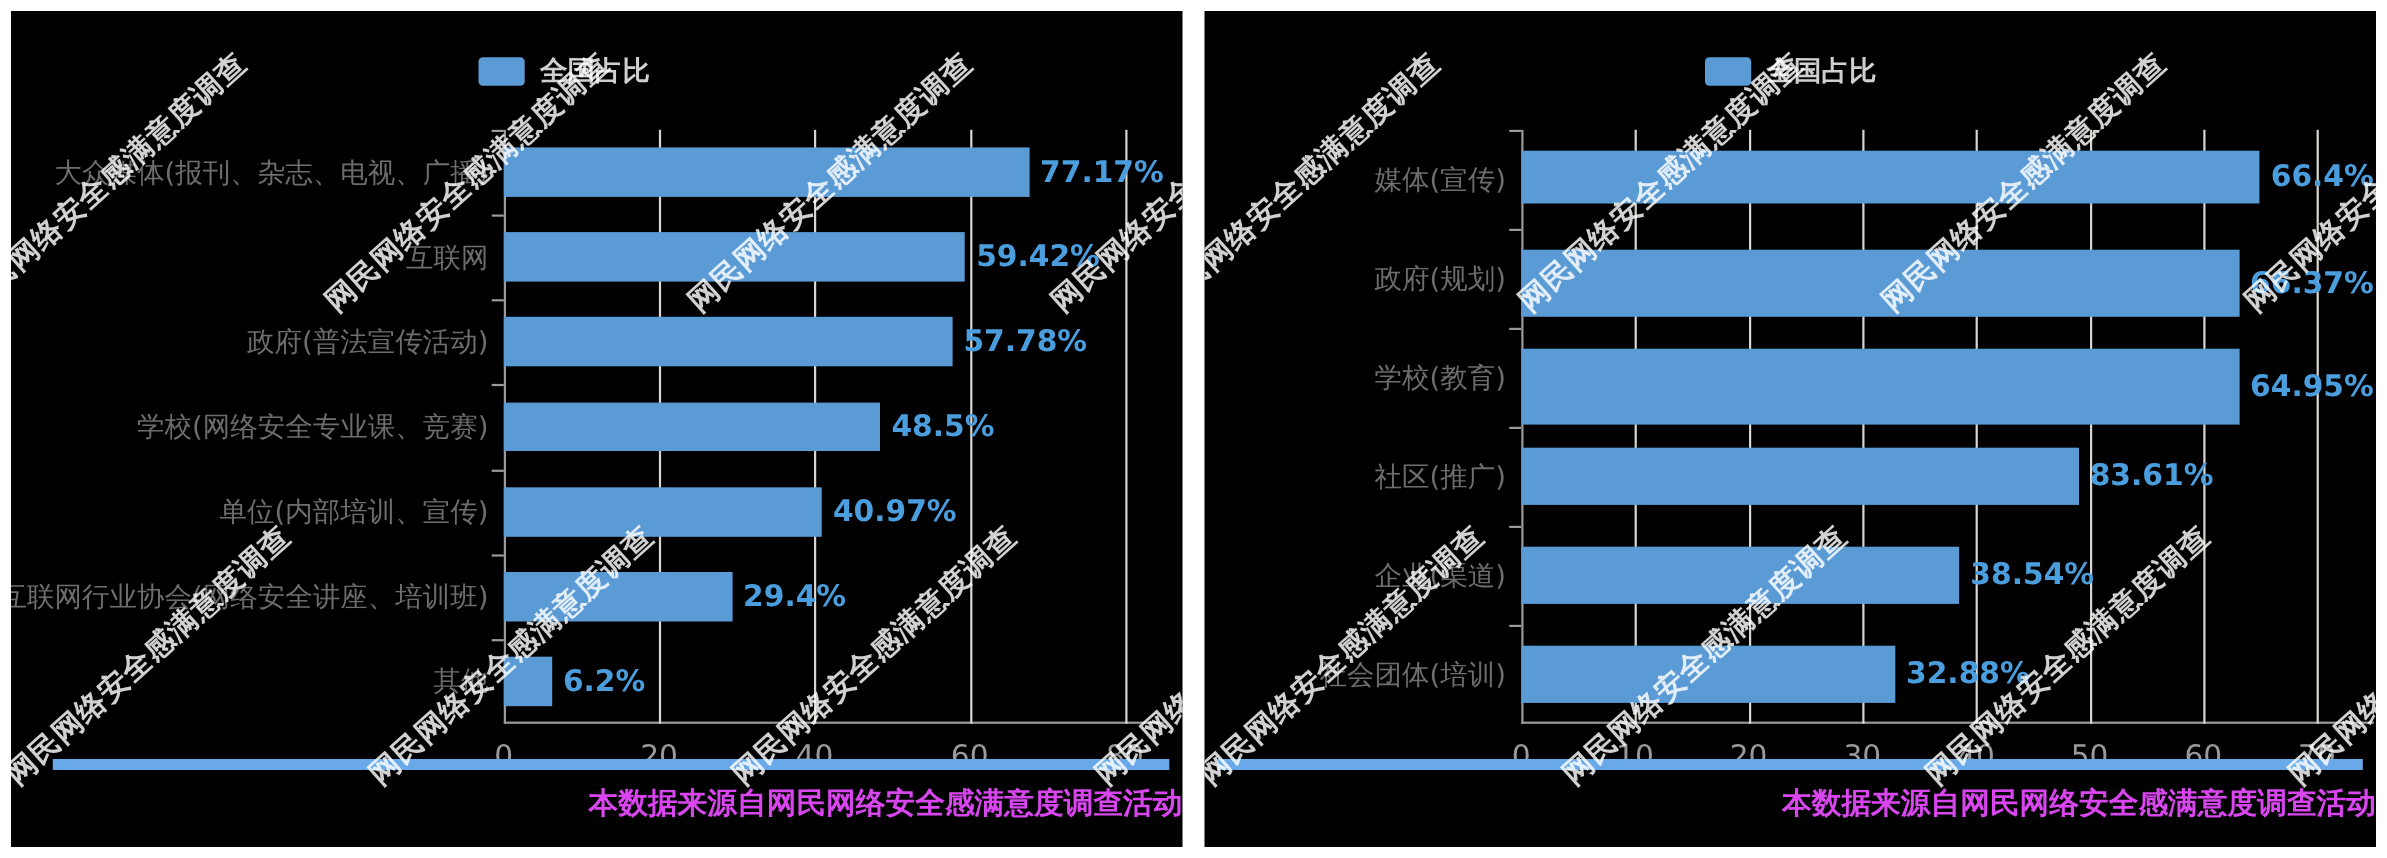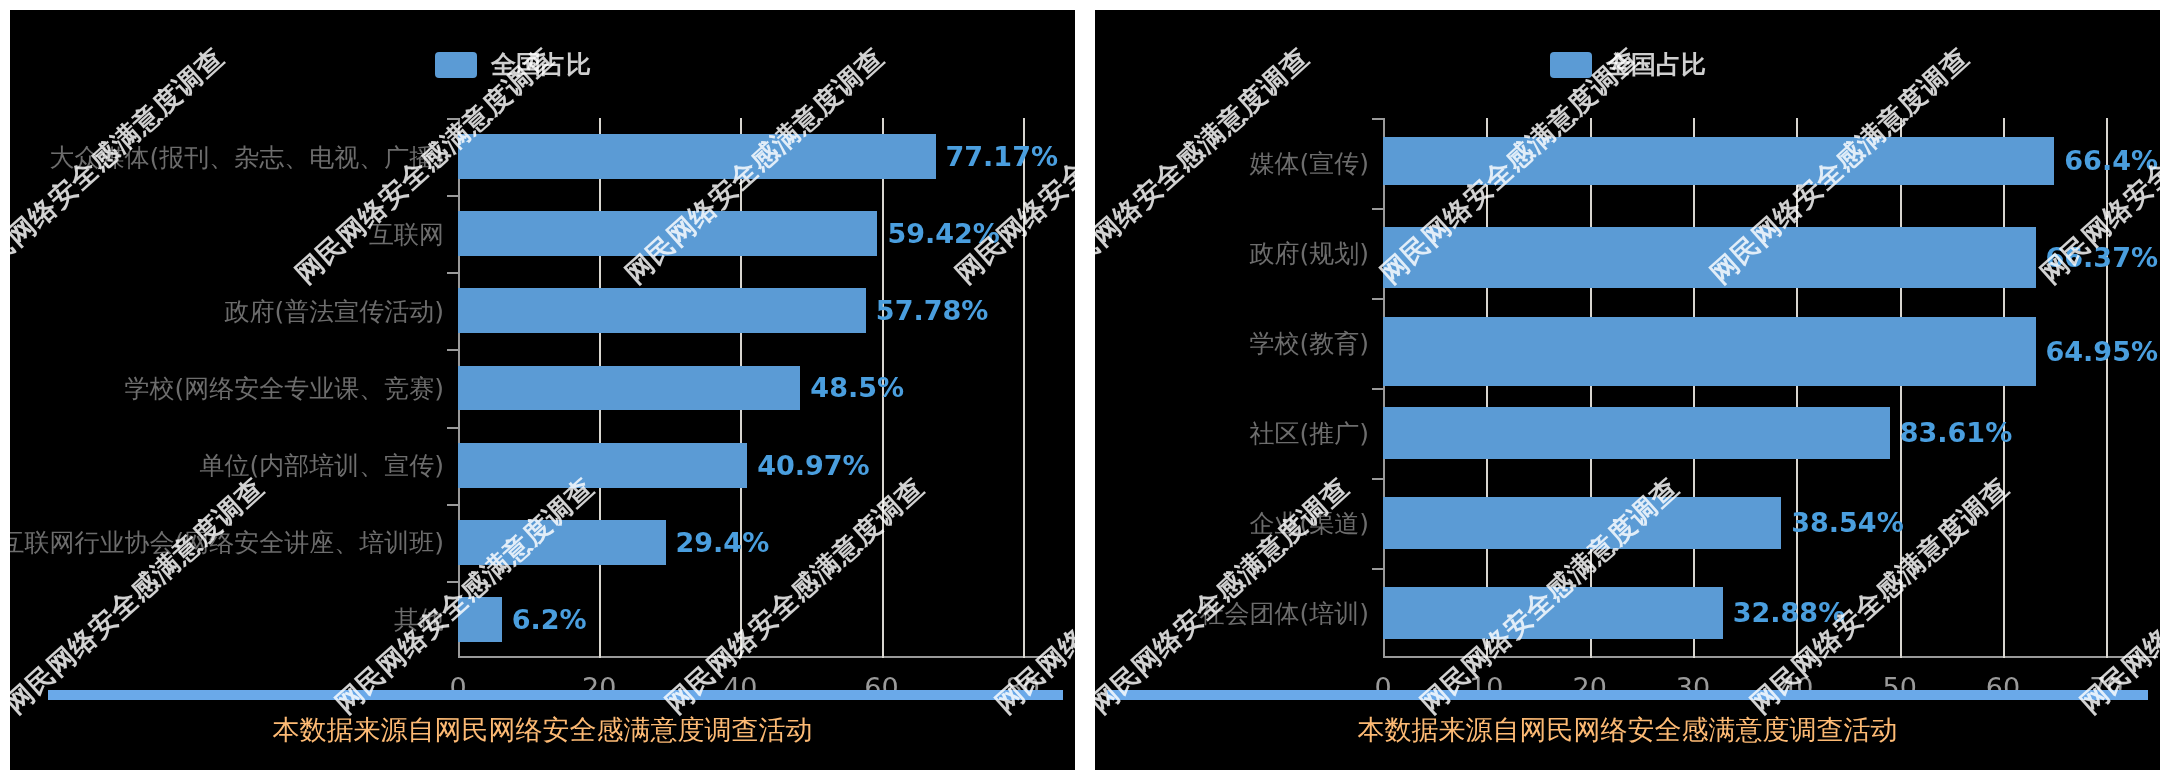--- a/index.html
+++ b/index.html
@@ -37,22 +37,22 @@
     font-family:"DejaVu Sans","Liberation Sans",sans-serif;}
 
   .cat-label{position:absolute;text-align:right;color:#6d6d6d;font-size:25px;
     white-space:nowrap;transform:translateY(-50%);
     font-family:"DejaVu Sans","Liberation Sans",sans-serif;}
 
   .xtick-label{position:absolute;color:#9a9a9a;font-size:27px;transform:translateX(-50%);
     font-family:"DejaVu Sans","Liberation Sans",sans-serif;}
 
   .footer-rule{position:absolute;height:10px;background:#6aa9e9;z-index:5;}
-  .footer-text{position:absolute;width:100%;text-align:center;color:#fdba74;
-    font-size:27px;font-weight:normal;z-index:5;
+  .footer-text{position:absolute;width:100%;text-align:right;color:#d946ef;
+    font-size:27px;font-weight:bold;z-index:5;
     font-family:"DejaVu Sans","Liberation Sans",sans-serif;}
 </style>
 </head>
 <body>
 
 <div class="stage">
 
   <div class="panel panel-left">
     <div class="wm" id="wm-left">
         <div class="wm-line" style="left: -40px; top: 250px;">网民网络安全感满意度调查</div>

